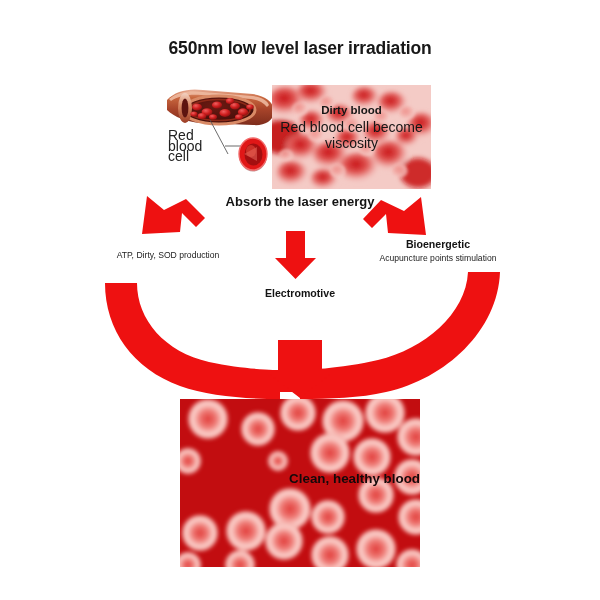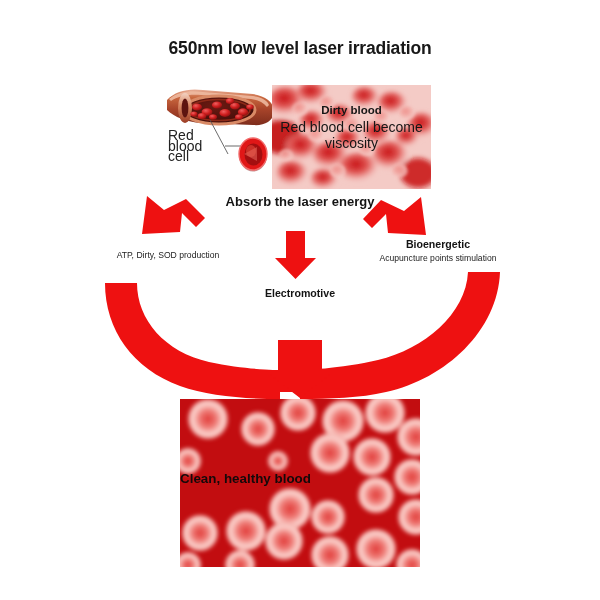--- a/index.html
+++ b/index.html
@@ -51,21 +51,21 @@
   #branch-bioenergetic{left:318px;top:238px;width:240px;text-align:center;}
   #branch-biochelectric{left:180px;top:287px;width:240px;}
 
   
   #clean-panel{
     position:absolute;left:180px;top:399px;width:240px;height:168px;
     overflow:hidden;background:#c20d10;
   }
   #clean-svg{position:absolute;left:0;top:0;}
   #clean-text{
-    position:absolute;left:0;top:72px;width:240px;text-align:left;
+    position:absolute;left:0;top:72px;width:240px;text-align:right;
     font-size:13.4px;font-weight:bold;color:#15090a;
   }
 </style>
 </head>
 <body>
 
 <div id="stage">
 
   <div id="title">650nm low level laser irradiation</div>
 

